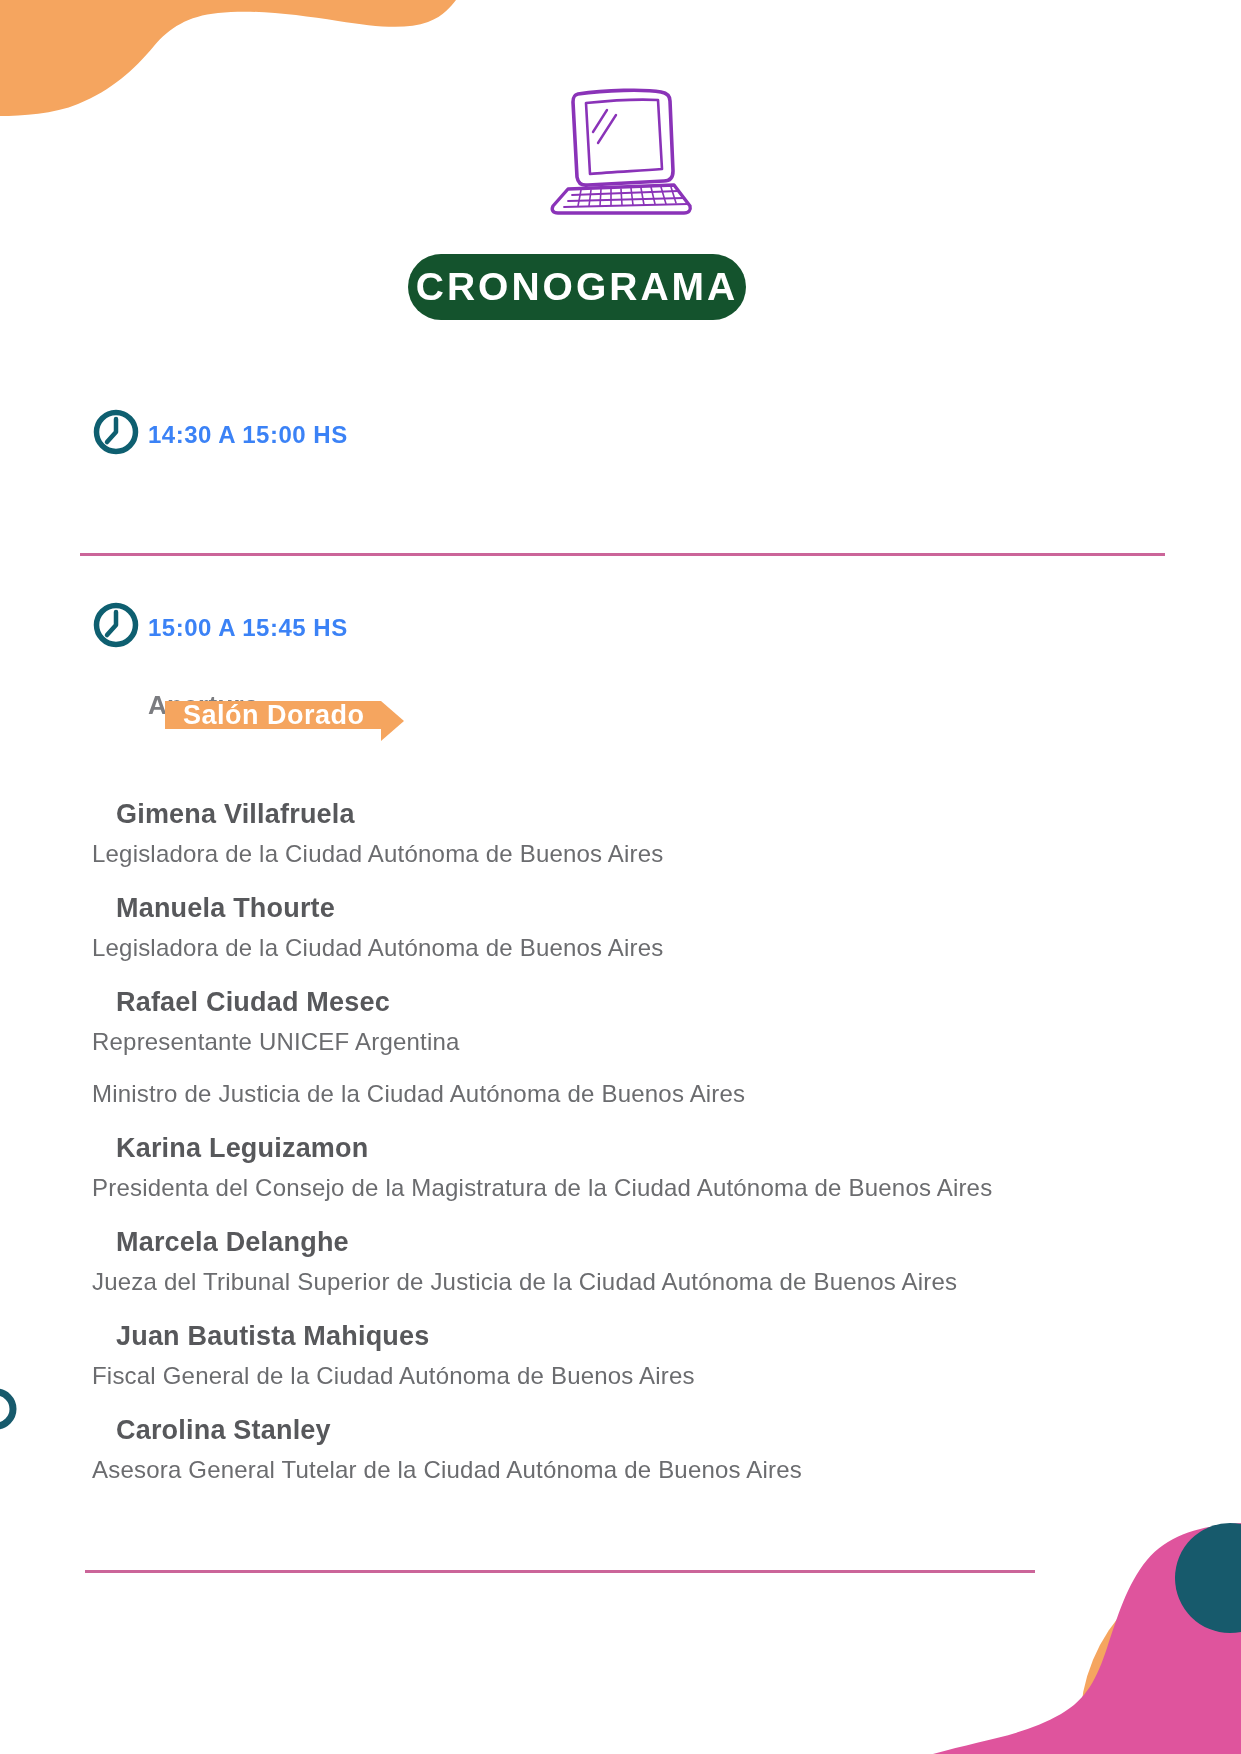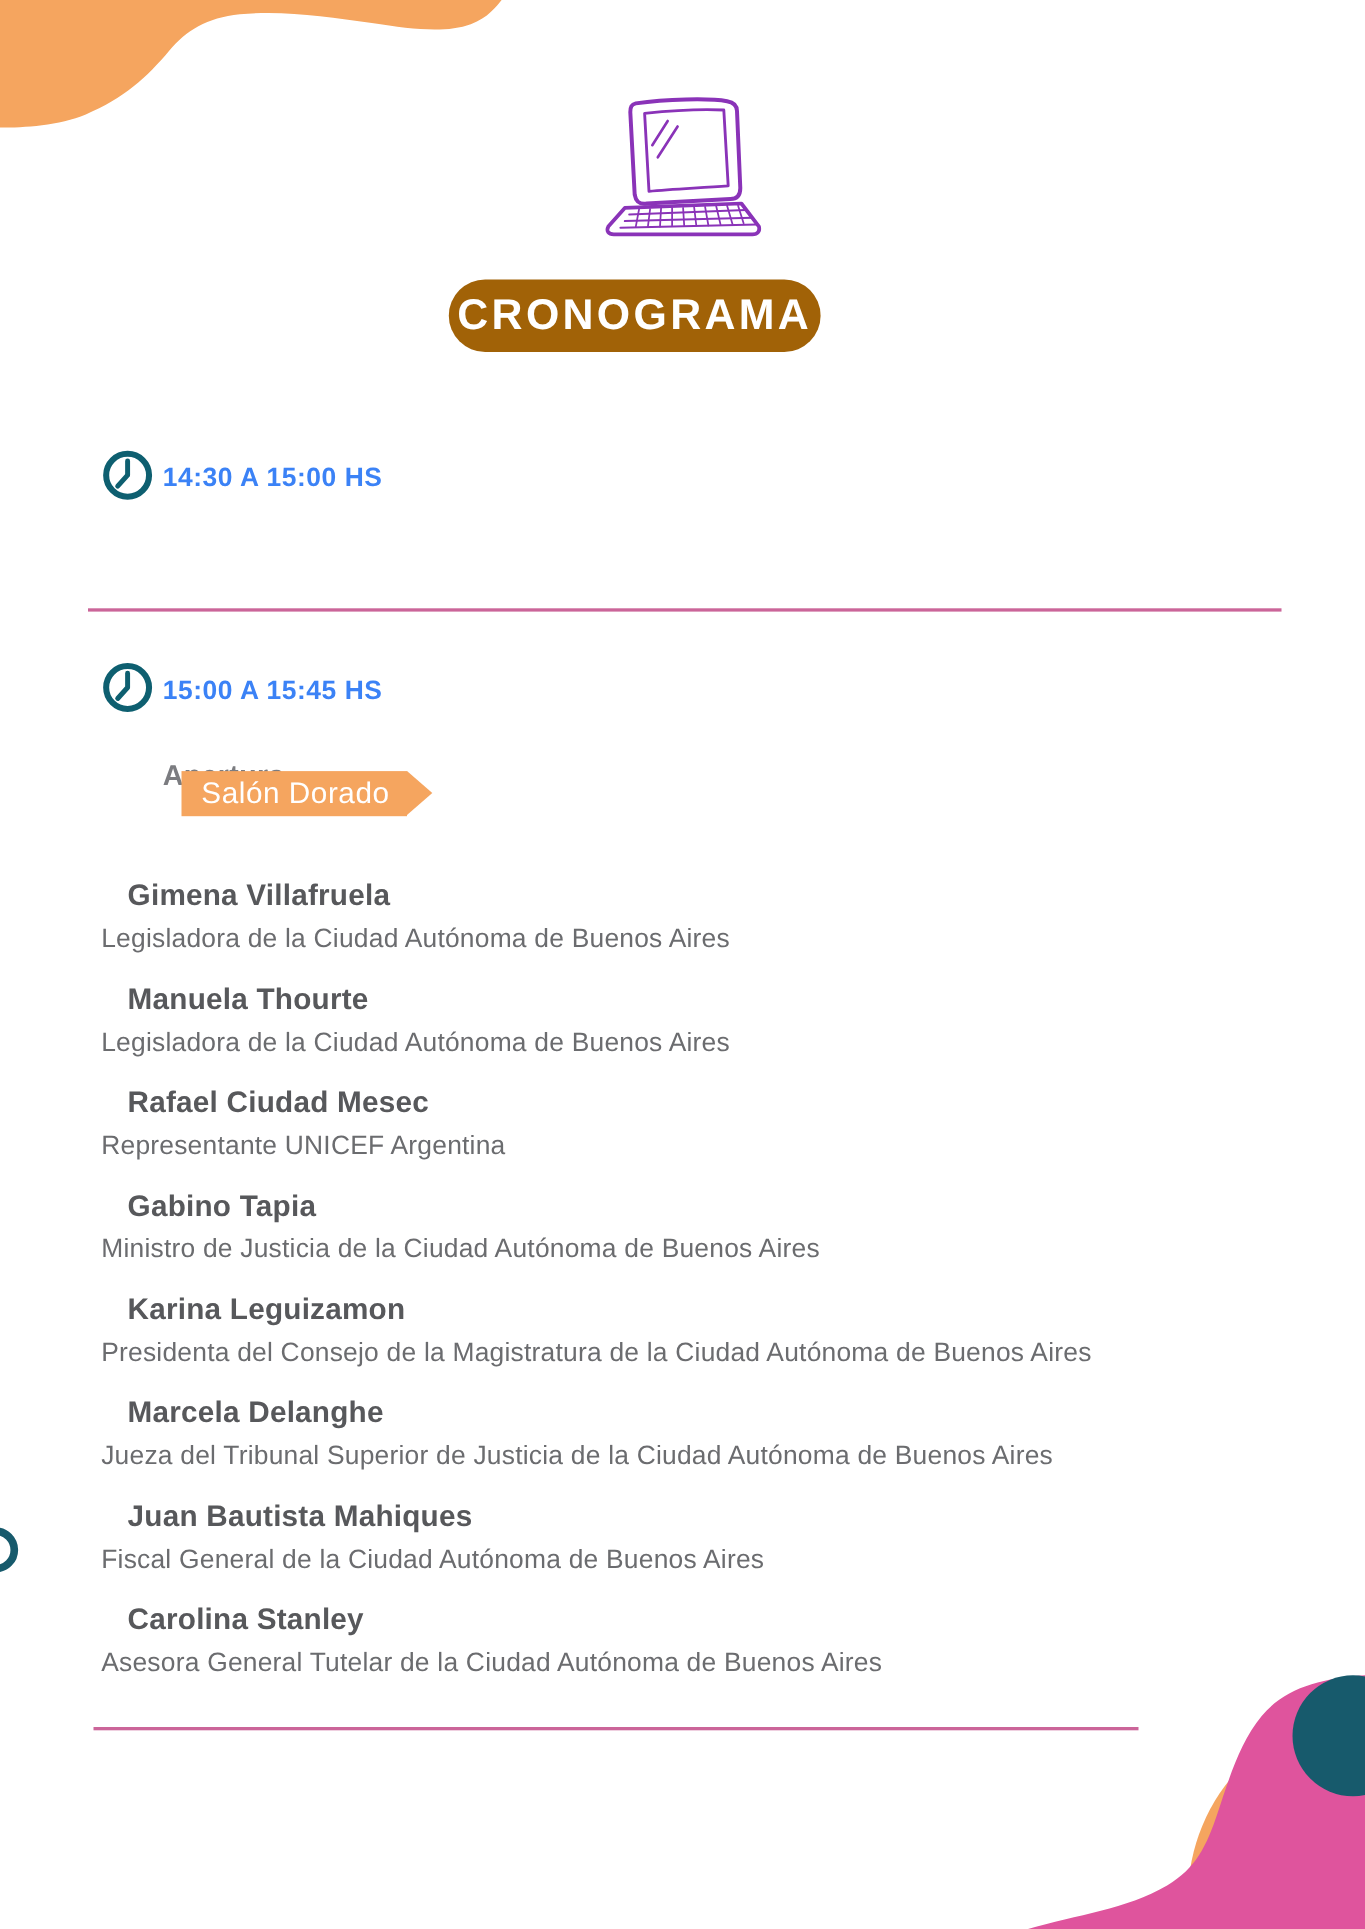--- a/index.html
+++ b/index.html
@@ -17,21 +17,21 @@
   .decor-br { position: absolute; right: 0; bottom: 0; }
   .edge-mark { position: absolute; left: 0; top: 1384px; }
 
   
   .laptop { position: absolute; left: 545px; top: 86px; }
 
   
   .title-pill {
     position: absolute; left: 408px; top: 254px;
     width: 338px; height: 66px;
-    background: #a16207;
+    background: #14532d;
     border-radius: 33px;
     display: flex; align-items: center; justify-content: center;
     color: #ffffff; font-size: 39px; font-weight: bold; letter-spacing: 3px;
   }
 
   
   .clock { position: absolute; left: 92px; }
   .clock-1 { top: 408px; }
   .clock-2 { top: 601px; }
   .time-text {
@@ -49,24 +49,24 @@
 
   .divider {
     position: absolute; height: 3px; background: #CB6599;
   }
   .divider-1 { top: 553px; left: 80px; width: 1085px; }
   .divider-2 { top: 1570px; left: 85px; width: 950px; }
 
   
   .location-tag {
     position: absolute; left: 165px; top: 701px;
-    height: 41px; background: #F5A55F;
+    height: 28px; background: #F5A55F;
     display: flex; align-items: center;
     padding: 0 16px 0 18px;
-    color: #ffffff; font-size: 27px; font-weight: 400; letter-spacing: 0.5px;
+    color: #ffffff; font-size: 27px; font-weight: 700; letter-spacing: 0.5px;
   }
   .location-tag::after {
     content: ""; position: absolute; left: 100%; top: 0;
     border-top: 20.5px solid transparent;
     border-bottom: 20.5px solid transparent;
     border-left: 23px solid #F5A55F;
   }
 
   
   .speakers { position: absolute; left: 92px; top: 798px; width: 1080px; }
@@ -140,21 +140,20 @@
     </div>
     <div class="speaker">
       <div class="speaker-name">Manuela Thourte</div>
       <div class="speaker-role">Legisladora de la Ciudad Autónoma de Buenos Aires</div>
     </div>
     <div class="speaker">
       <div class="speaker-name">Rafael Ciudad Mesec</div>
       <div class="speaker-role">Representante UNICEF Argentina</div>
     </div>
     <div class="speaker">
-      <div class="speaker-name">Gabino Tapia</div>
       <div class="speaker-role">Ministro de Justicia de la Ciudad Autónoma de Buenos Aires</div>
     </div>
     <div class="speaker">
       <div class="speaker-name">Karina Leguizamon</div>
       <div class="speaker-role">Presidenta del Consejo de la Magistratura de la Ciudad Autónoma de Buenos Aires</div>
     </div>
     <div class="speaker">
       <div class="speaker-name">Marcela Delanghe</div>
       <div class="speaker-role">Jueza del Tribunal Superior de Justicia de la Ciudad Autónoma de Buenos Aires</div>
     </div>

